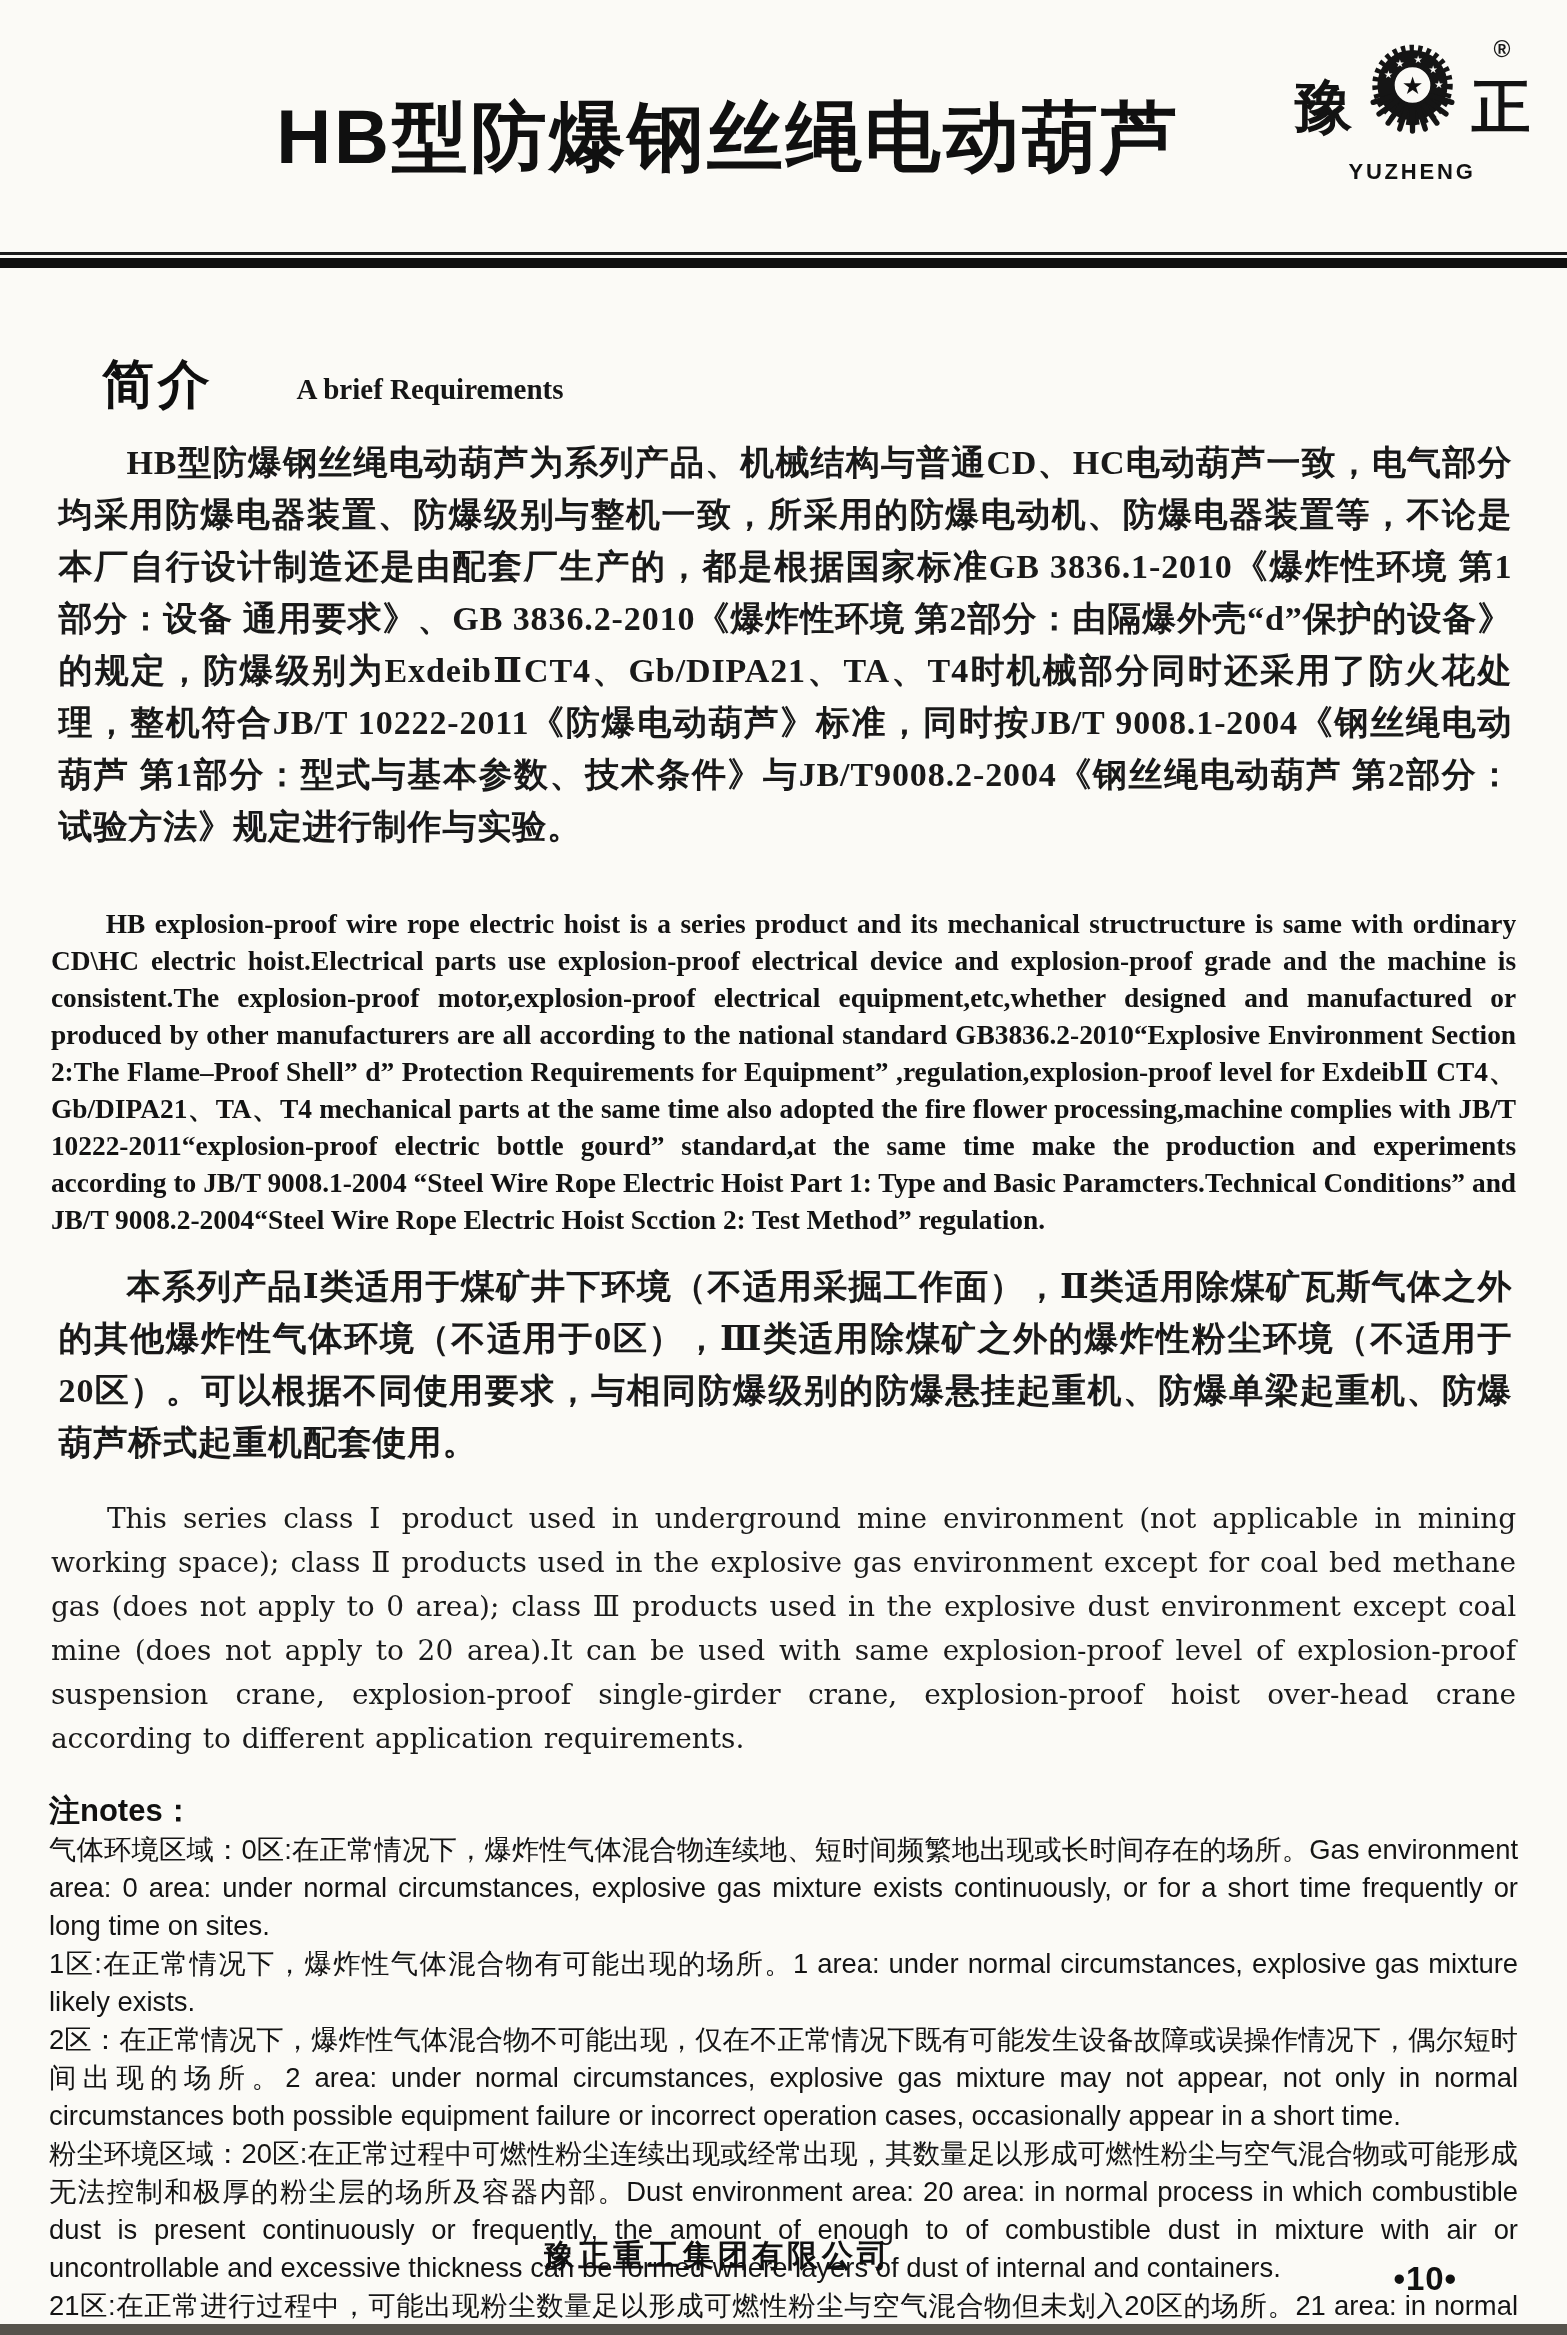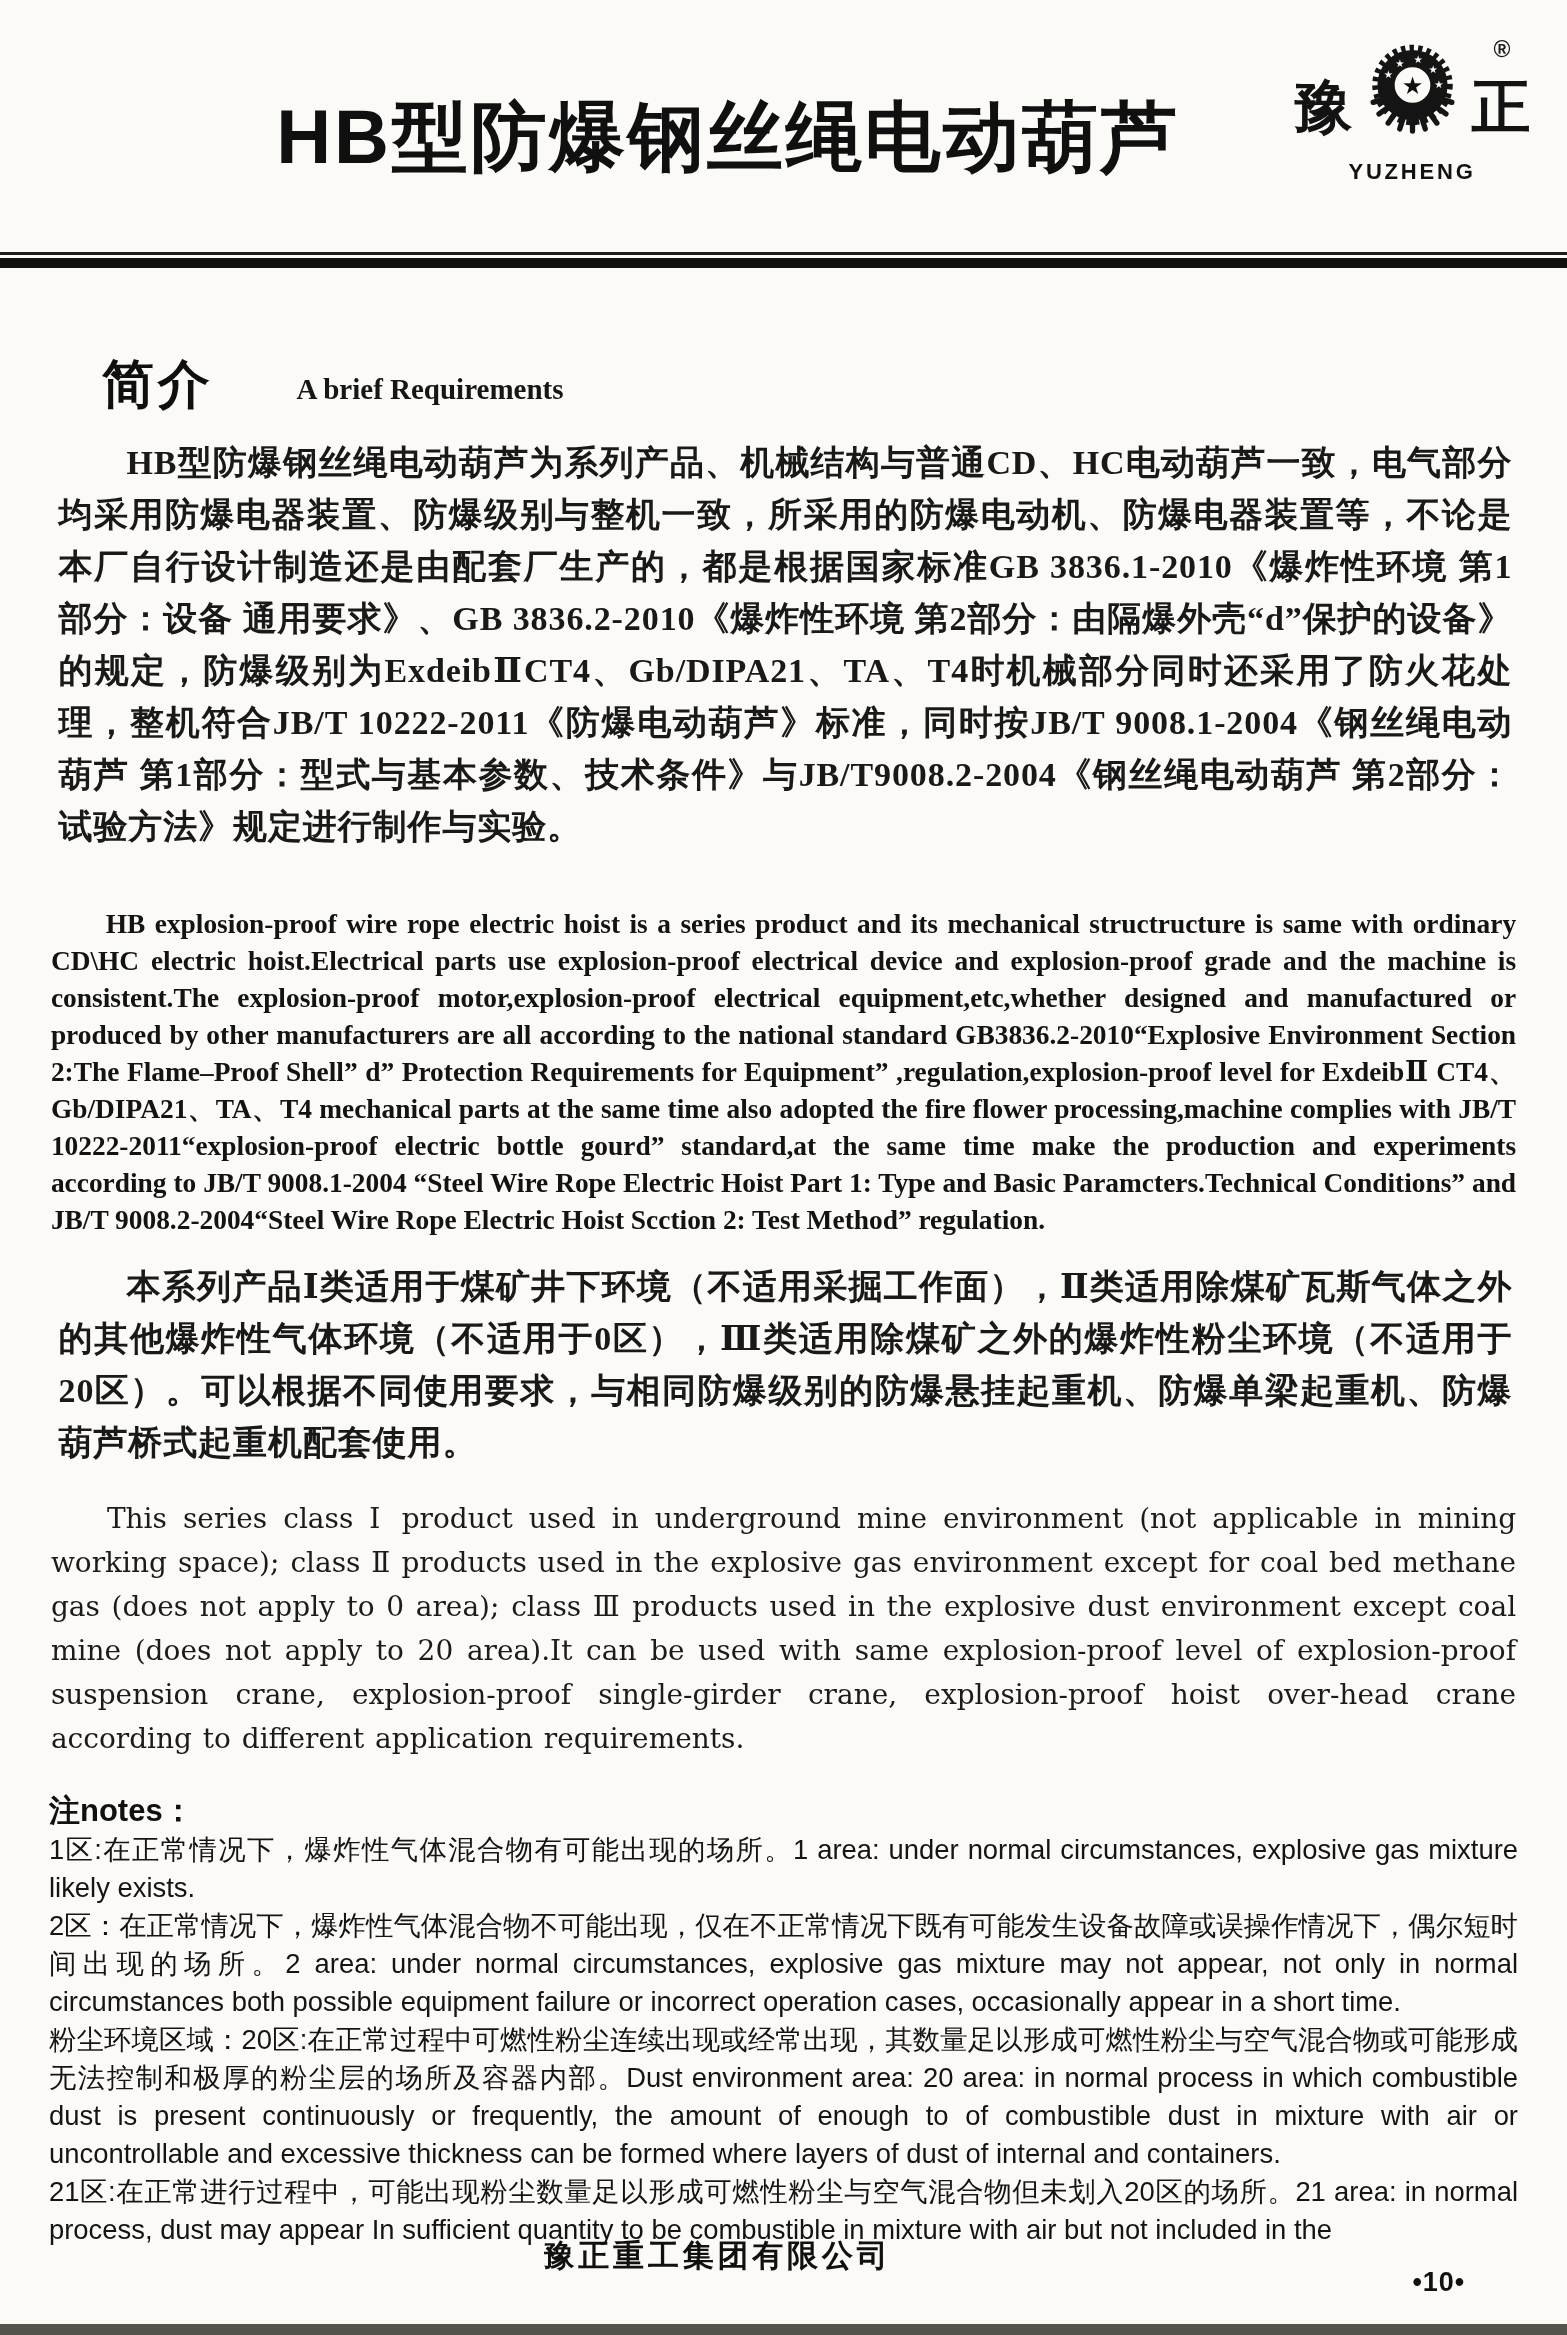--- a/index.html
+++ b/index.html
@@ -59,22 +59,22 @@
   .notes-label{font-weight:bold;font-size:31px;line-height:40px;margin-top:30px;color:#111;}
   .notes{font-size:27.4px;line-height:38px;text-align:justify;color:#141414;}
   .note-item{margin:0;}
   
   .footer-company{
     position:absolute;left:0;bottom:59px;width:100%;text-align:center;
     transform:translateX(-66px);
     font-weight:bold;font-size:31px;letter-spacing:3.8px;color:#101010;
   }
   .page-number{
-    position:absolute;right:102px;bottom:38px;
-    font-weight:bold;font-size:27px;letter-spacing:0.9px;color:#111;
+    position:absolute;right:110px;bottom:38px;
+    font-weight:bold;font-size:33px;letter-spacing:0.9px;color:#111;
   }
   .bottom-bar{position:absolute;left:0;bottom:0;width:100%;height:12.3px;background:#56534c;}
 </style>
 </head>
 <body>
 
 <div class="page">
 
   <div class="header">
     <div class="titles">
@@ -132,20 +132,21 @@
 
     <p class="para-en-1">HB explosion-proof wire rope electric hoist is a series product and its mechanical structructure is same with ordinary CD\HC electric hoist.Electrical parts use explosion-proof electrical device and explosion-proof grade and the machine is consistent.The explosion-proof motor,explosion-proof electrical equipment,etc,whether designed and manufactured or produced  by other manufacturers are all according to the national standard GB3836.2-2010“Explosive Environment Section 2:The Flame–Proof Shell” d” Protection Requirements for Equipment” ,regulation,explosion-proof level for ExdeibⅡ CT4、Gb/DIPA21、TA、T4 mechanical parts at the same time also adopted the fire flower processing,machine complies with JB/T 10222-2011“explosion-proof electric bottle gourd” standard,at the same time make the production and experiments according to JB/T 9008.1-2004 “Steel Wire Rope Electric Hoist Part 1: Type and Basic Paramcters.Technical Conditions” and JB/T 9008.2-2004“Steel Wire Rope Electric Hoist Scction 2: Test Method” regulation.</p>
 
     <p class="para-zh para-zh-2">本系列产品Ⅰ类适用于煤矿井下环境（不适用采掘工作面），Ⅱ类适用除煤矿瓦斯气体之外的其他爆炸性气体环境（不适用于0区），Ⅲ类适用除煤矿之外的爆炸性粉尘环境（不适用于20区）。可以根据不同使用要求，与相同防爆级别的防爆悬挂起重机、防爆单梁起重机、防爆葫芦桥式起重机配套使用。</p>
 
     <p class="para-en-2">This series class Ⅰ product used in underground mine environment (not applicable in mining working space); class Ⅱ products used in the explosive gas environment except for coal bed methane gas (does not apply to 0 area); class Ⅲ products used in the explosive dust environment except coal mine (does not apply to 20 area).It can be used with same explosion-proof level of explosion-proof suspension crane, explosion-proof single-girder crane, explosion-proof hoist over-head crane according to different application requirements.</p>
 
     <div class="notes-label">注notes：</div>
 
     <div class="notes">
+      <div class="note-item">气体环境区域：0区:在正常情况下，爆炸性气体混合物连续地、短时间频繁地出现或长时间存在的场所。Gas environment area: 0 area: under normal circumstances, explosive gas mixture exists continuously, or for a short time frequently or long time on sites.</div>
       <div class="note-item">1区:在正常情况下，爆炸性气体混合物有可能出现的场所。1 area: under normal circumstances, explosive gas mixture likely exists.</div>
       <div class="note-item">2区：在正常情况下，爆炸性气体混合物不可能出现，仅在不正常情况下既有可能发生设备故障或误操作情况下，偶尔短时间出现的场所。2 area: under normal circumstances, explosive gas mixture may not appear, not only in normal circumstances both possible equipment failure or incorrect operation cases, occasionally appear in a short time.</div>
       <div class="note-item">粉尘环境区域：20区:在正常过程中可燃性粉尘连续出现或经常出现，其数量足以形成可燃性粉尘与空气混合物或可能形成无法控制和极厚的粉尘层的场所及容器内部。Dust environment area: 20 area: in normal process in which combustible dust is present continuously or frequently, the amount of enough to of combustible dust in mixture with air or uncontrollable and excessive thickness can be formed where layers of dust of internal and containers.</div>
       <div class="note-item">21区:在正常进行过程中，可能出现粉尘数量足以形成可燃性粉尘与空气混合物但未划入20区的场所。21 area: in normal process, dust may appear In sufficient quantity to be combustible in mixture with air but not included in the</div>
     </div>
 
   </div>
 
   <div class="footer-company">豫正重工集团有限公司</div>
   <div class="page-number">•10•</div>

